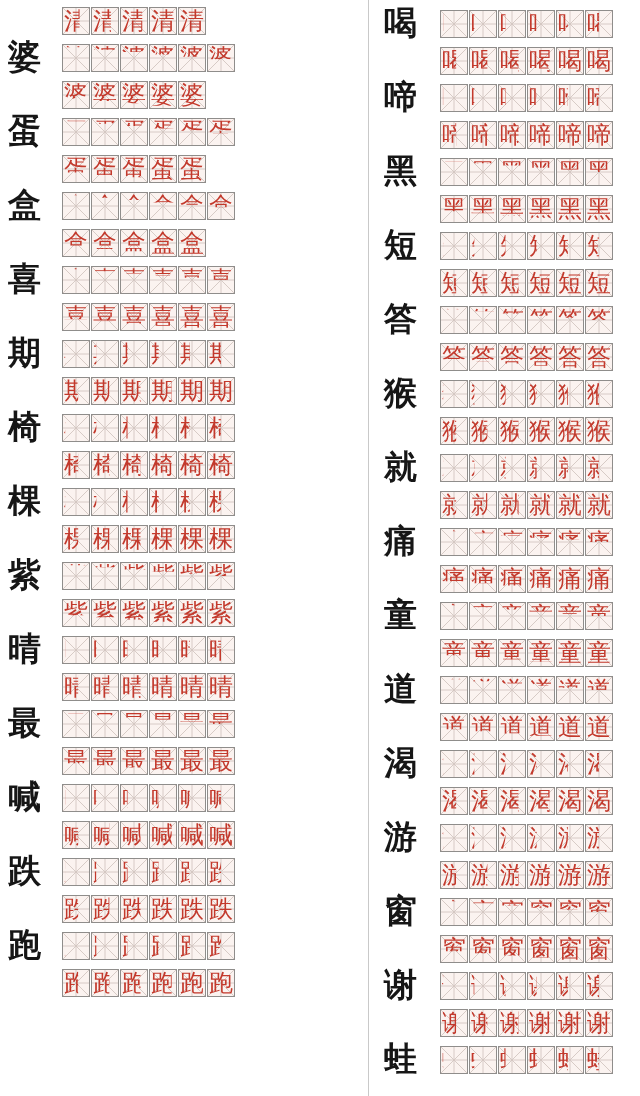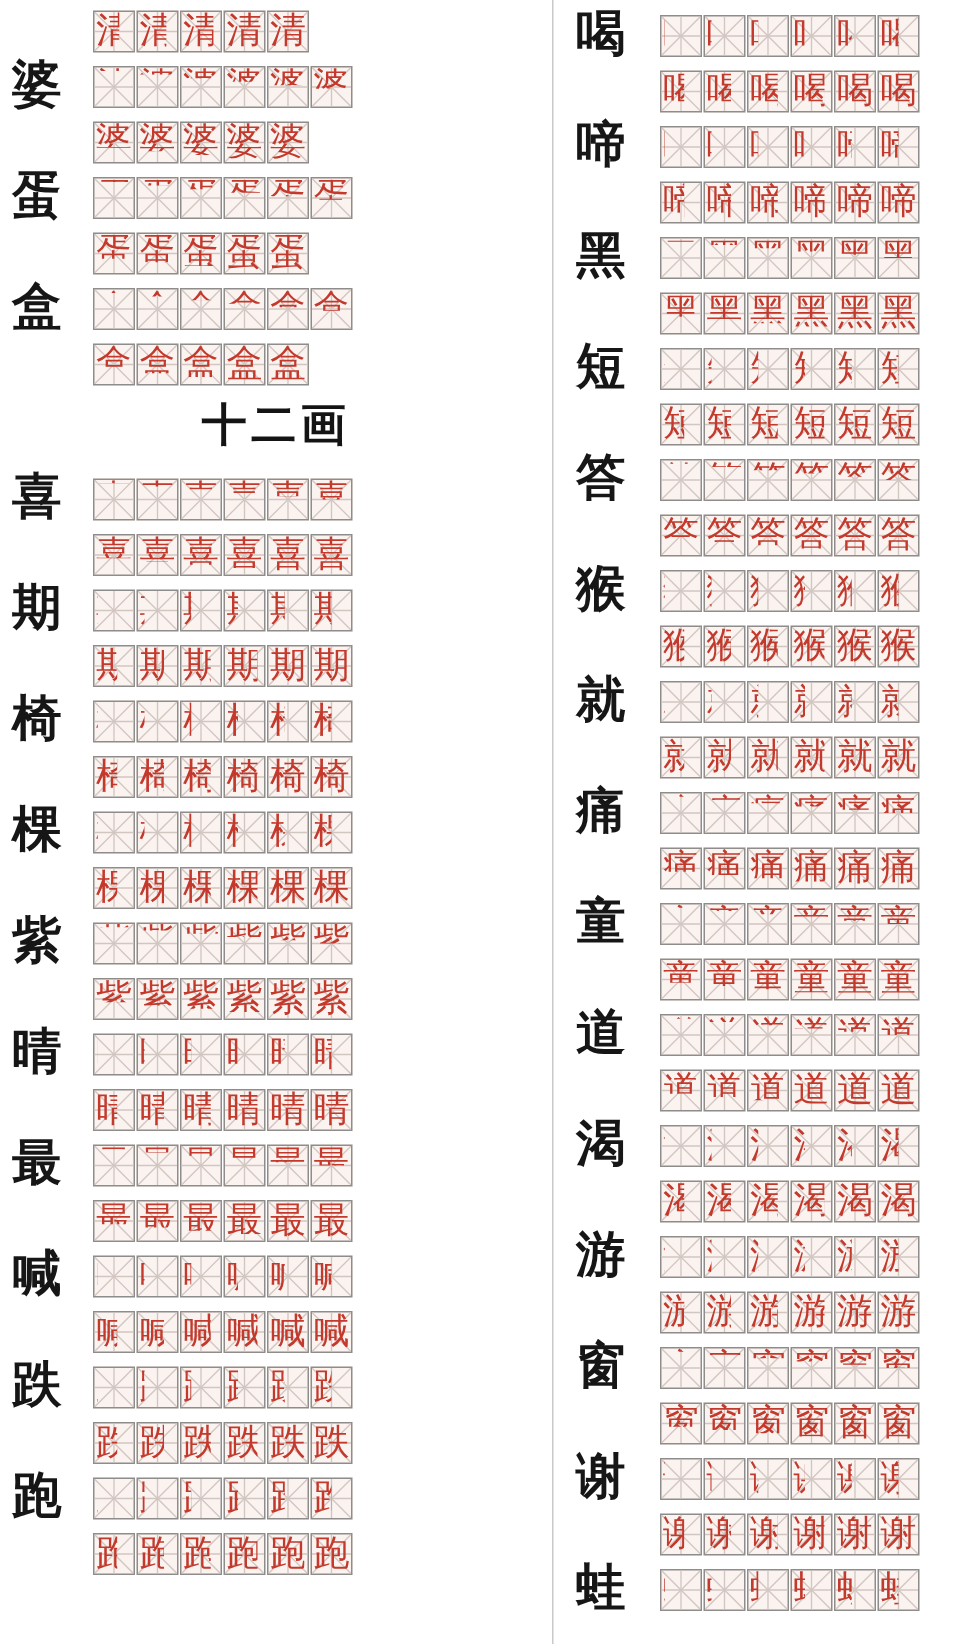--- a/index.html
+++ b/index.html
@@ -505,21 +505,20 @@
                     <line x1="13" y1="0" x2="13" y2="26"></line>
                     <line x1="0" y1="13" x2="26" y2="13"></line>
                   </g>
                 </svg>
                 <span class="glyph">盒</span>
               </div>
             </div>
           </div>
         </div>
       </div>
-    <div class="heading">十二画</div>
     <div id="left-part2">
         <div class="group">
           <span class="char-label">喜</span>
           <div class="rows">
             <div class="row">
               <div class="box">
                 <svg width="26" height="26" viewBox="0 0 26 26">
                   <g stroke="#d2c6c1" stroke-width="0.9">
                     <line x1="0" y1="0" x2="26" y2="26"></line>
                     <line x1="26" y1="0" x2="0" y2="26"></line>

